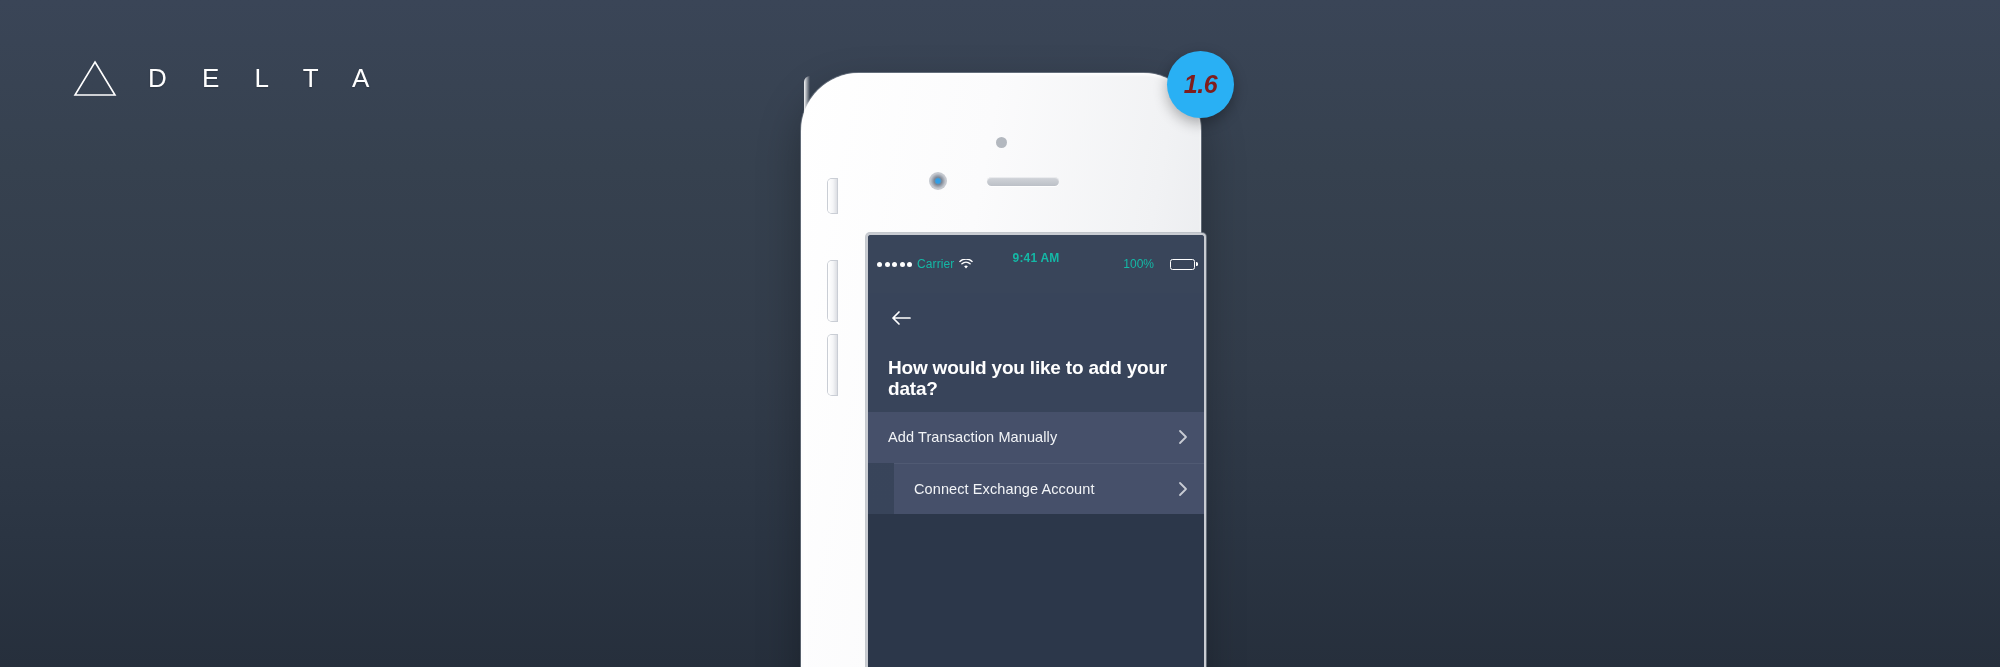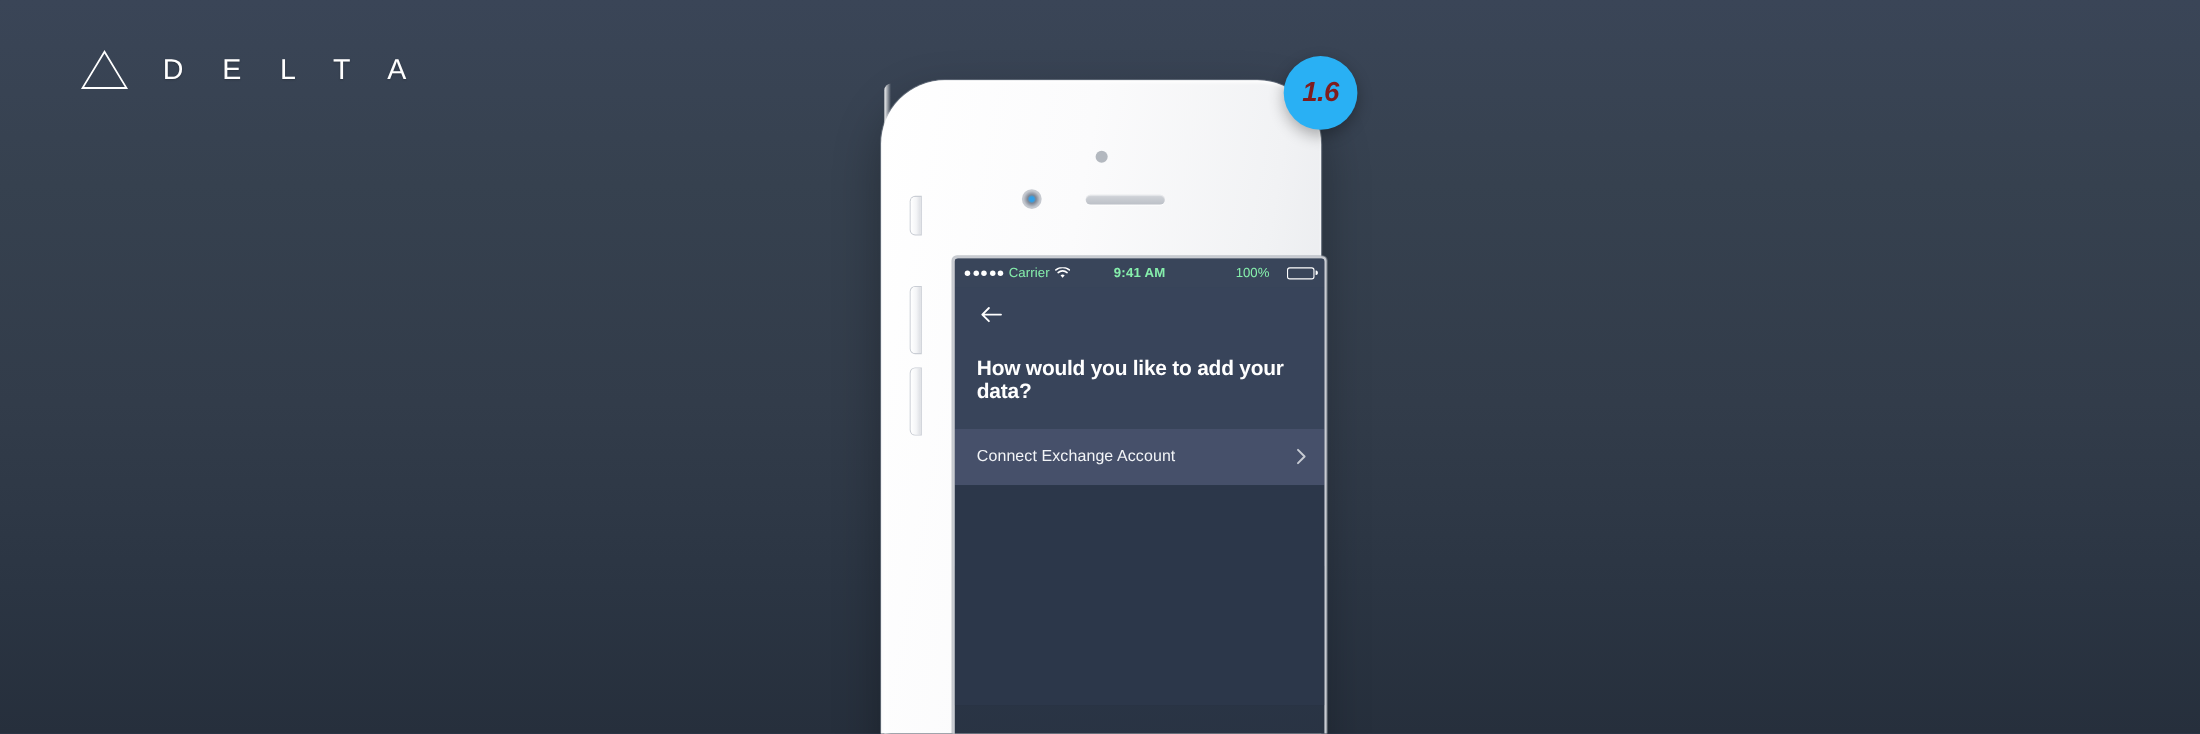--- a/index.html
+++ b/index.html
@@ -20,21 +20,21 @@
     width: 2000px;
     height: 667px;
     overflow: hidden;
     background: linear-gradient(180deg, #3a4557 0%, #36414f 25%, #323c4a 55%, #2b3543 80%, #262f3c 100%);
   }
 
   
   .brand {
     position: absolute;
     left: 72px;
-    top: 41px;
+    top: 56px;
     display: flex;
     align-items: center;
     height: 44px;
   }
   .brand-mark {
     width: 46px;
     height: 40px;
     display: block;
   }
   .brand-word {
@@ -138,23 +138,22 @@
     border-radius: 3px 3px 0 0;
     overflow: hidden;
     background: linear-gradient(180deg, #39455a 0%, #38445a 52%, #2c374a 52.01%, #27313f 100%);
   }
 
   
   .statusbar {
     position: relative;
     height: 26px;
     display: flex;
-    align-items: center;
-    padding: 0 9px;
-    color: #86efac;
+    padding: 16px 9px;
+    color: #14b8a6;
     font-size: 12px;
     background: #39455a;
   }
   .sb-left { display: flex; align-items: center; gap: 5px; flex: 1 1 0; }
   .sb-center { flex: 0 0 auto; font-weight: 700; letter-spacing: 0.2px; }
   .sb-right { display: flex; align-items: center; justify-content: flex-end; gap: 16px; flex: 1 1 0; }
   .dots { display: flex; gap: 2.5px; align-items: center; }
   .dot { width: 5px; height: 5px; border-radius: 50%; background: #ffffff; display: block; }
   .carrier { font-size: 12px; letter-spacing: 0.1px; }
   .pct { font-size: 12px; }
@@ -188,34 +187,34 @@
     display: block;
     margin-bottom: 26px;
   }
   .headline {
     color: #ffffff;
     font-size: 19px;
     font-weight: 700;
     line-height: 1.12;
     letter-spacing: -0.2px;
     margin: 0;
-    padding-bottom: 22px;
+    padding-bottom: 12px;
   }
 
   
   .list { background: transparent; }
   .list-row {
     height: 51px;
     display: flex;
     align-items: center;
     padding: 0 16px 0 20px;
     background: #46506a;
     box-sizing: border-box;
   }
-  .list-row + .list-row { border-top: 1px solid #505a73; }
+  .list-row + .list-row { border-top: 1px solid #505a73; margin-left: 26px; }
   .list-label {
     flex: 1 1 auto;
     color: #f2f4f7;
     font-size: 14.5px;
     letter-spacing: 0.1px;
   }
   .chevron { width: 10px; height: 16px; display: block; flex: 0 0 auto; }
   .list-rest { background: #2c374a; height: 200px; }
 
   
@@ -290,20 +289,26 @@
 
           <div class="app-header">
             <svg class="back-btn" viewBox="0 0 26 26">
               <path d="M22 13H5M11 7 5 13l6 6" fill="none" stroke="#ffffff" stroke-width="1.7" stroke-linecap="round" stroke-linejoin="round"></path>
             </svg>
             <h1 class="headline">How would you like to add your data?</h1>
           </div>
 
           <div class="list">
 
+            <div class="list-row">
+              <span class="list-label">Add Transaction Manually</span>
+              <svg class="chevron" viewBox="0 0 10 16">
+                <path d="M2 2l6 6-6 6" fill="none" stroke="#c8ccd4" stroke-width="1.8" stroke-linecap="round" stroke-linejoin="round"></path>
+              </svg>
+            </div>
 
             <div class="list-row">
               <span class="list-label">Connect Exchange Account</span>
               <svg class="chevron" viewBox="0 0 10 16">
                 <path d="M2 2l6 6-6 6" fill="none" stroke="#c8ccd4" stroke-width="1.8" stroke-linecap="round" stroke-linejoin="round"></path>
               </svg>
             </div>
 
             <div class="list-rest"></div>
           </div>

